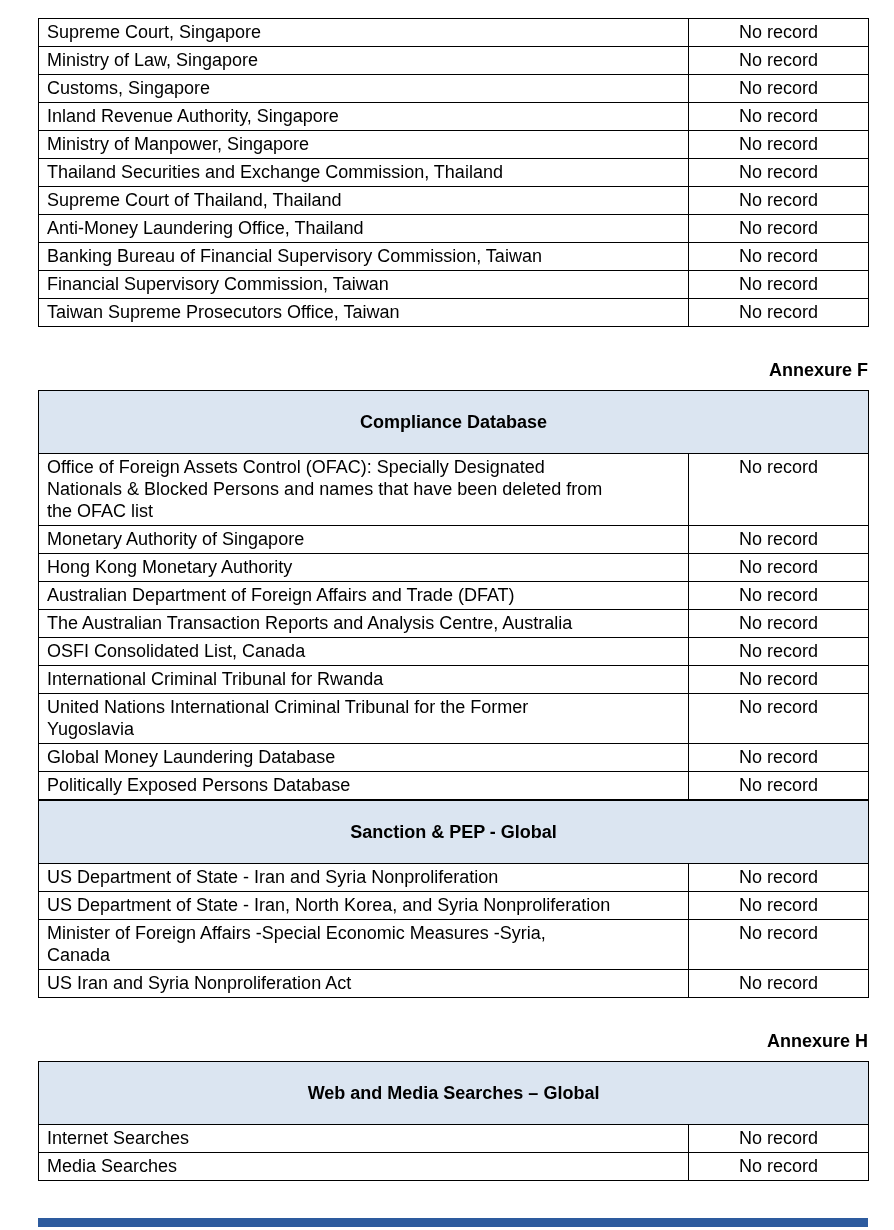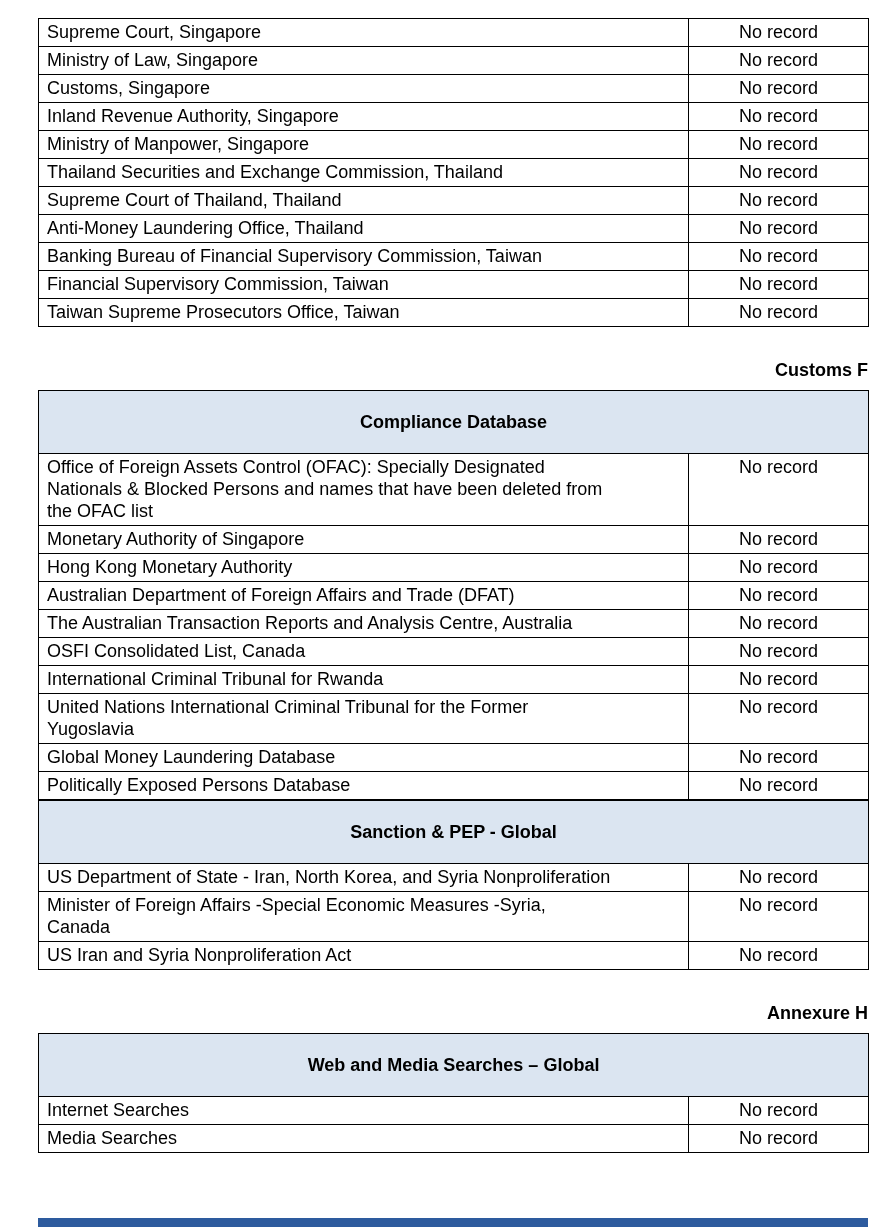--- a/index.html
+++ b/index.html
@@ -118,21 +118,21 @@
             <td class="src-cell">Financial Supervisory Commission, Taiwan</td>
             <td class="res-cell">No record</td>
           </tr>
           <tr>
             <td class="src-cell">Taiwan Supreme Prosecutors Office, Taiwan</td>
             <td class="res-cell">No record</td>
           </tr>
         </tbody>
     </table>
 
-    <div class="annexure">Customs F</div>
+    <div class="annexure">Annexure F</div>
     <table class="report-table">
       <colgroup>
           <col class="col-source">
           <col class="col-result">
         </colgroup>
       <thead>
         <tr>
           <th colspan="2" class="tbl-title">Compliance Database</th>
         </tr>
       </thead>
@@ -185,20 +185,24 @@
           <col class="col-source">
           <col class="col-result">
         </colgroup>
       <thead>
         <tr>
           <th colspan="2" class="tbl-title">Sanction &amp; PEP - Global</th>
         </tr>
       </thead>
       <tbody>
           <tr>
+            <td class="src-cell">US Department of State - Iran and Syria Nonproliferation</td>
+            <td class="res-cell">No record</td>
+          </tr>
+          <tr>
             <td class="src-cell">US Department of State - Iran, North Korea, and Syria Nonproliferation</td>
             <td class="res-cell">No record</td>
           </tr>
           <tr>
             <td class="src-cell">Minister of Foreign Affairs -Special Economic Measures -Syria, Canada</td>
             <td class="res-cell">No record</td>
           </tr>
           <tr>
             <td class="src-cell">US Iran and Syria Nonproliferation Act</td>
             <td class="res-cell">No record</td>

